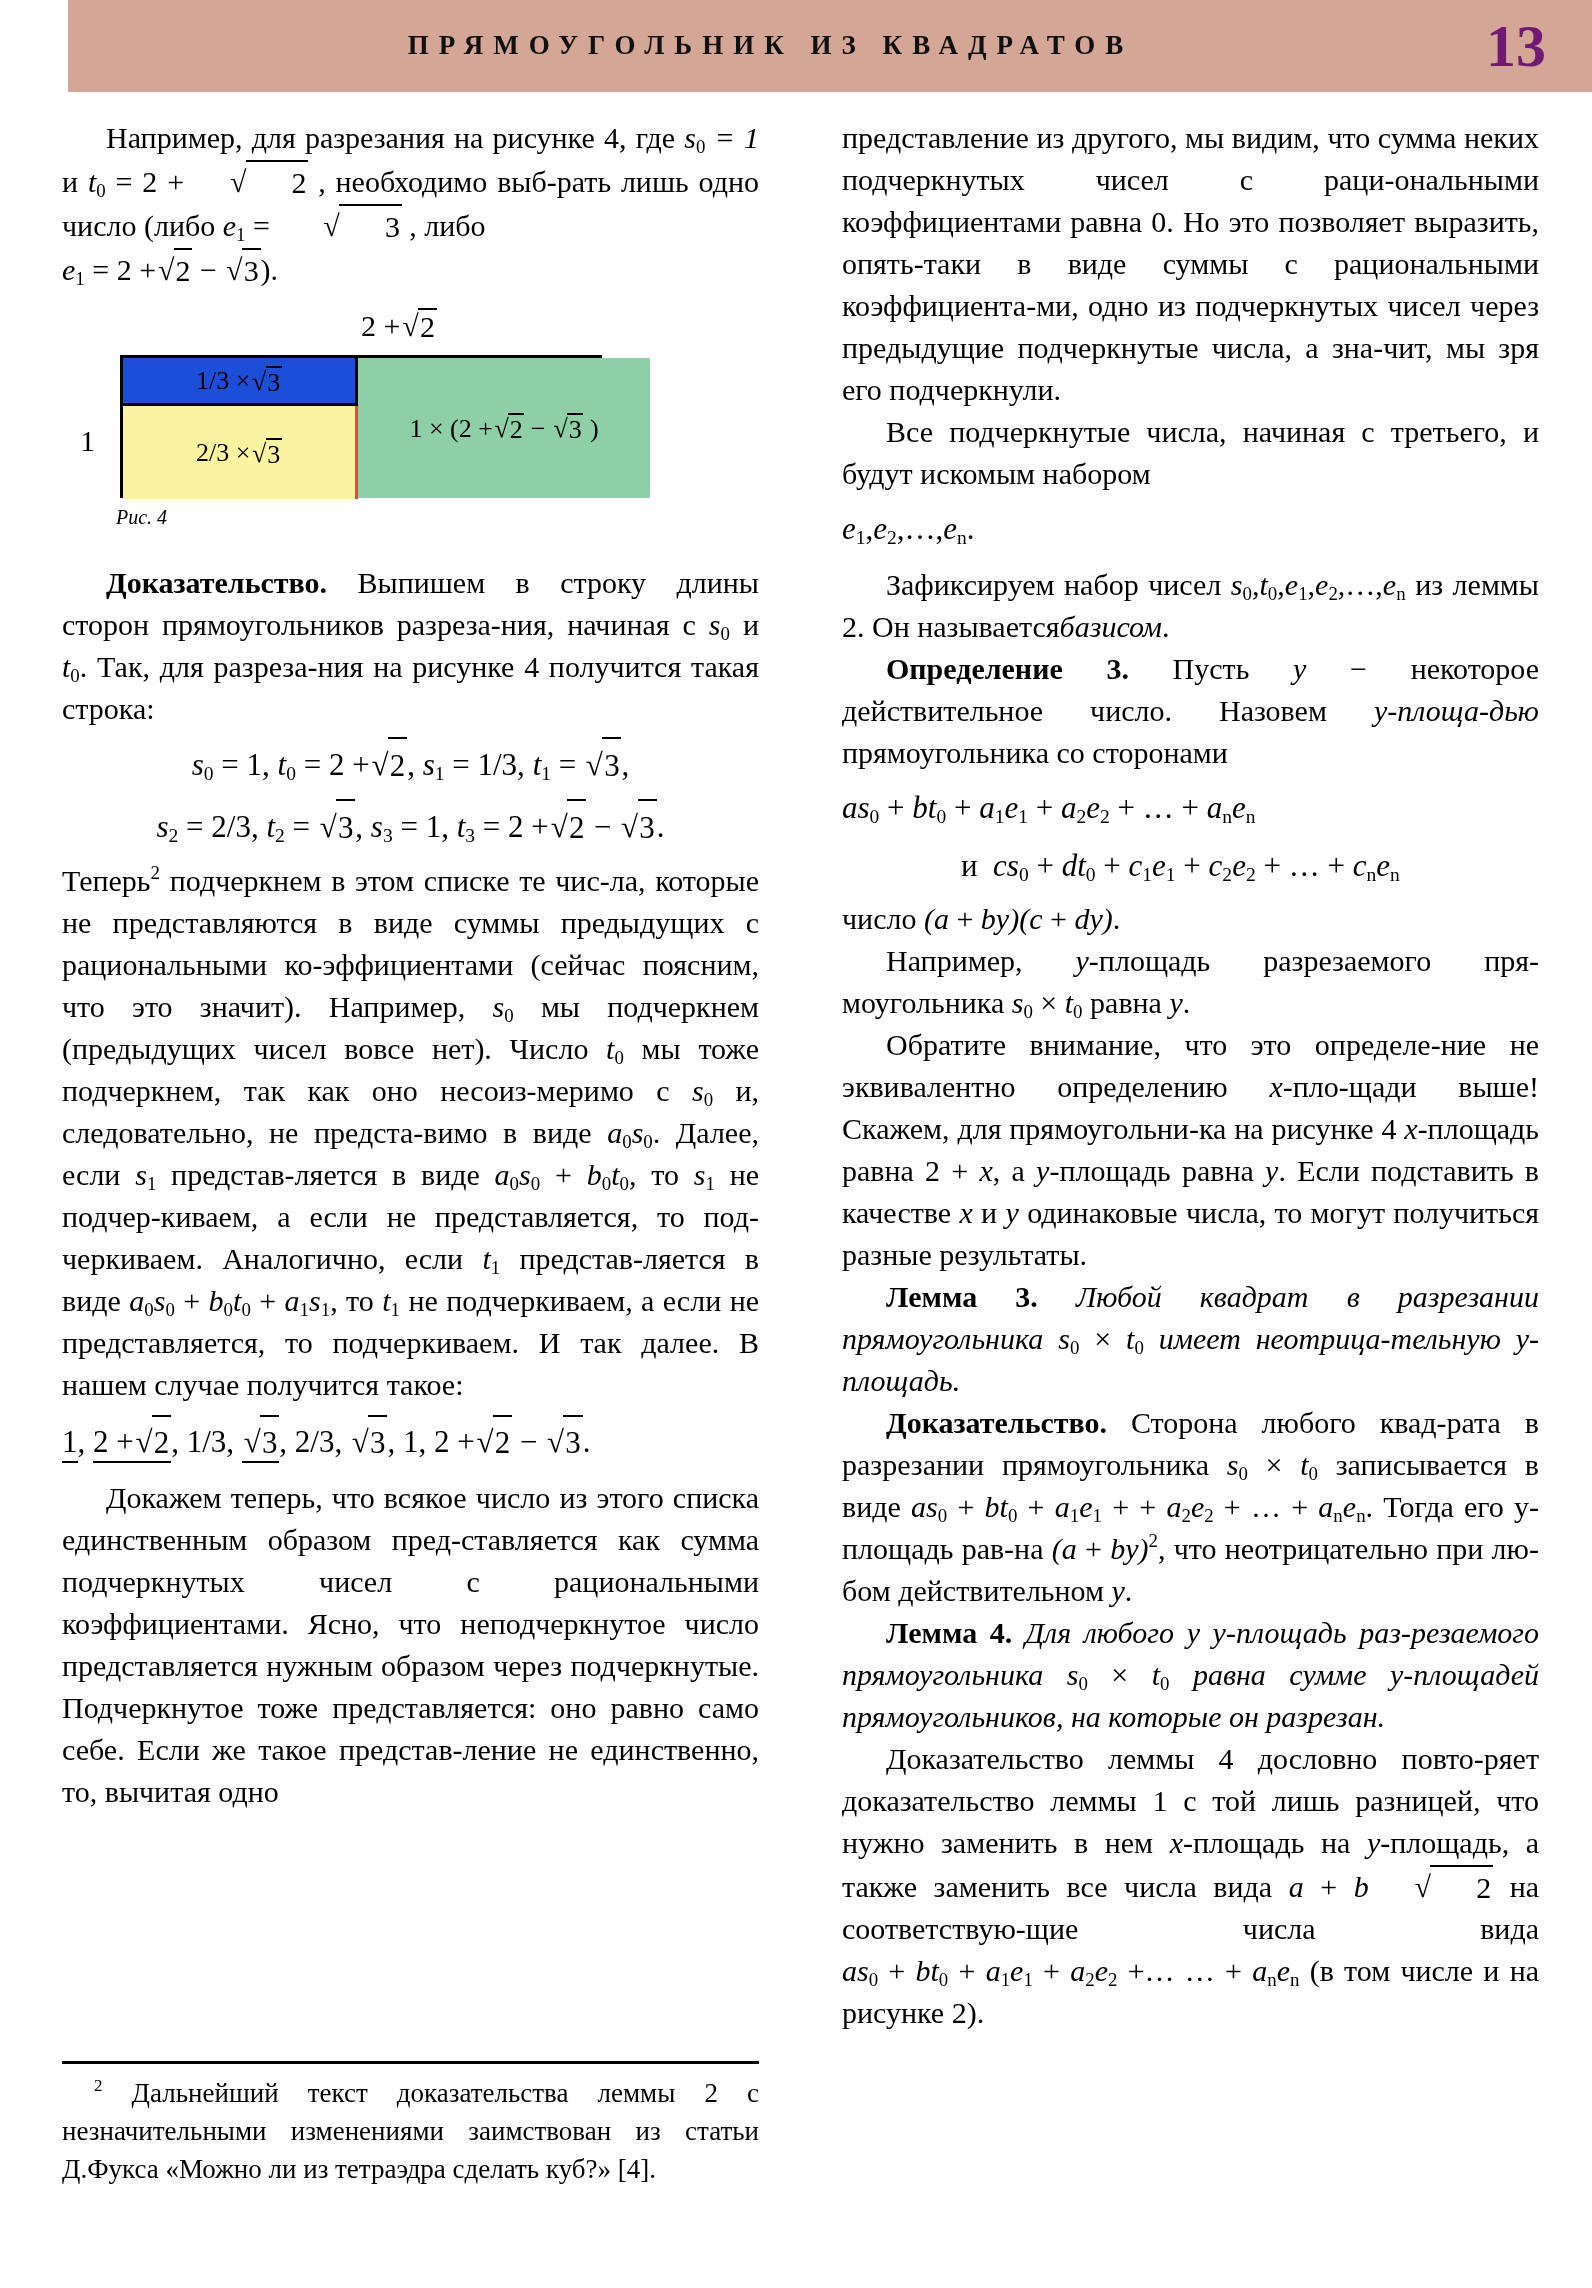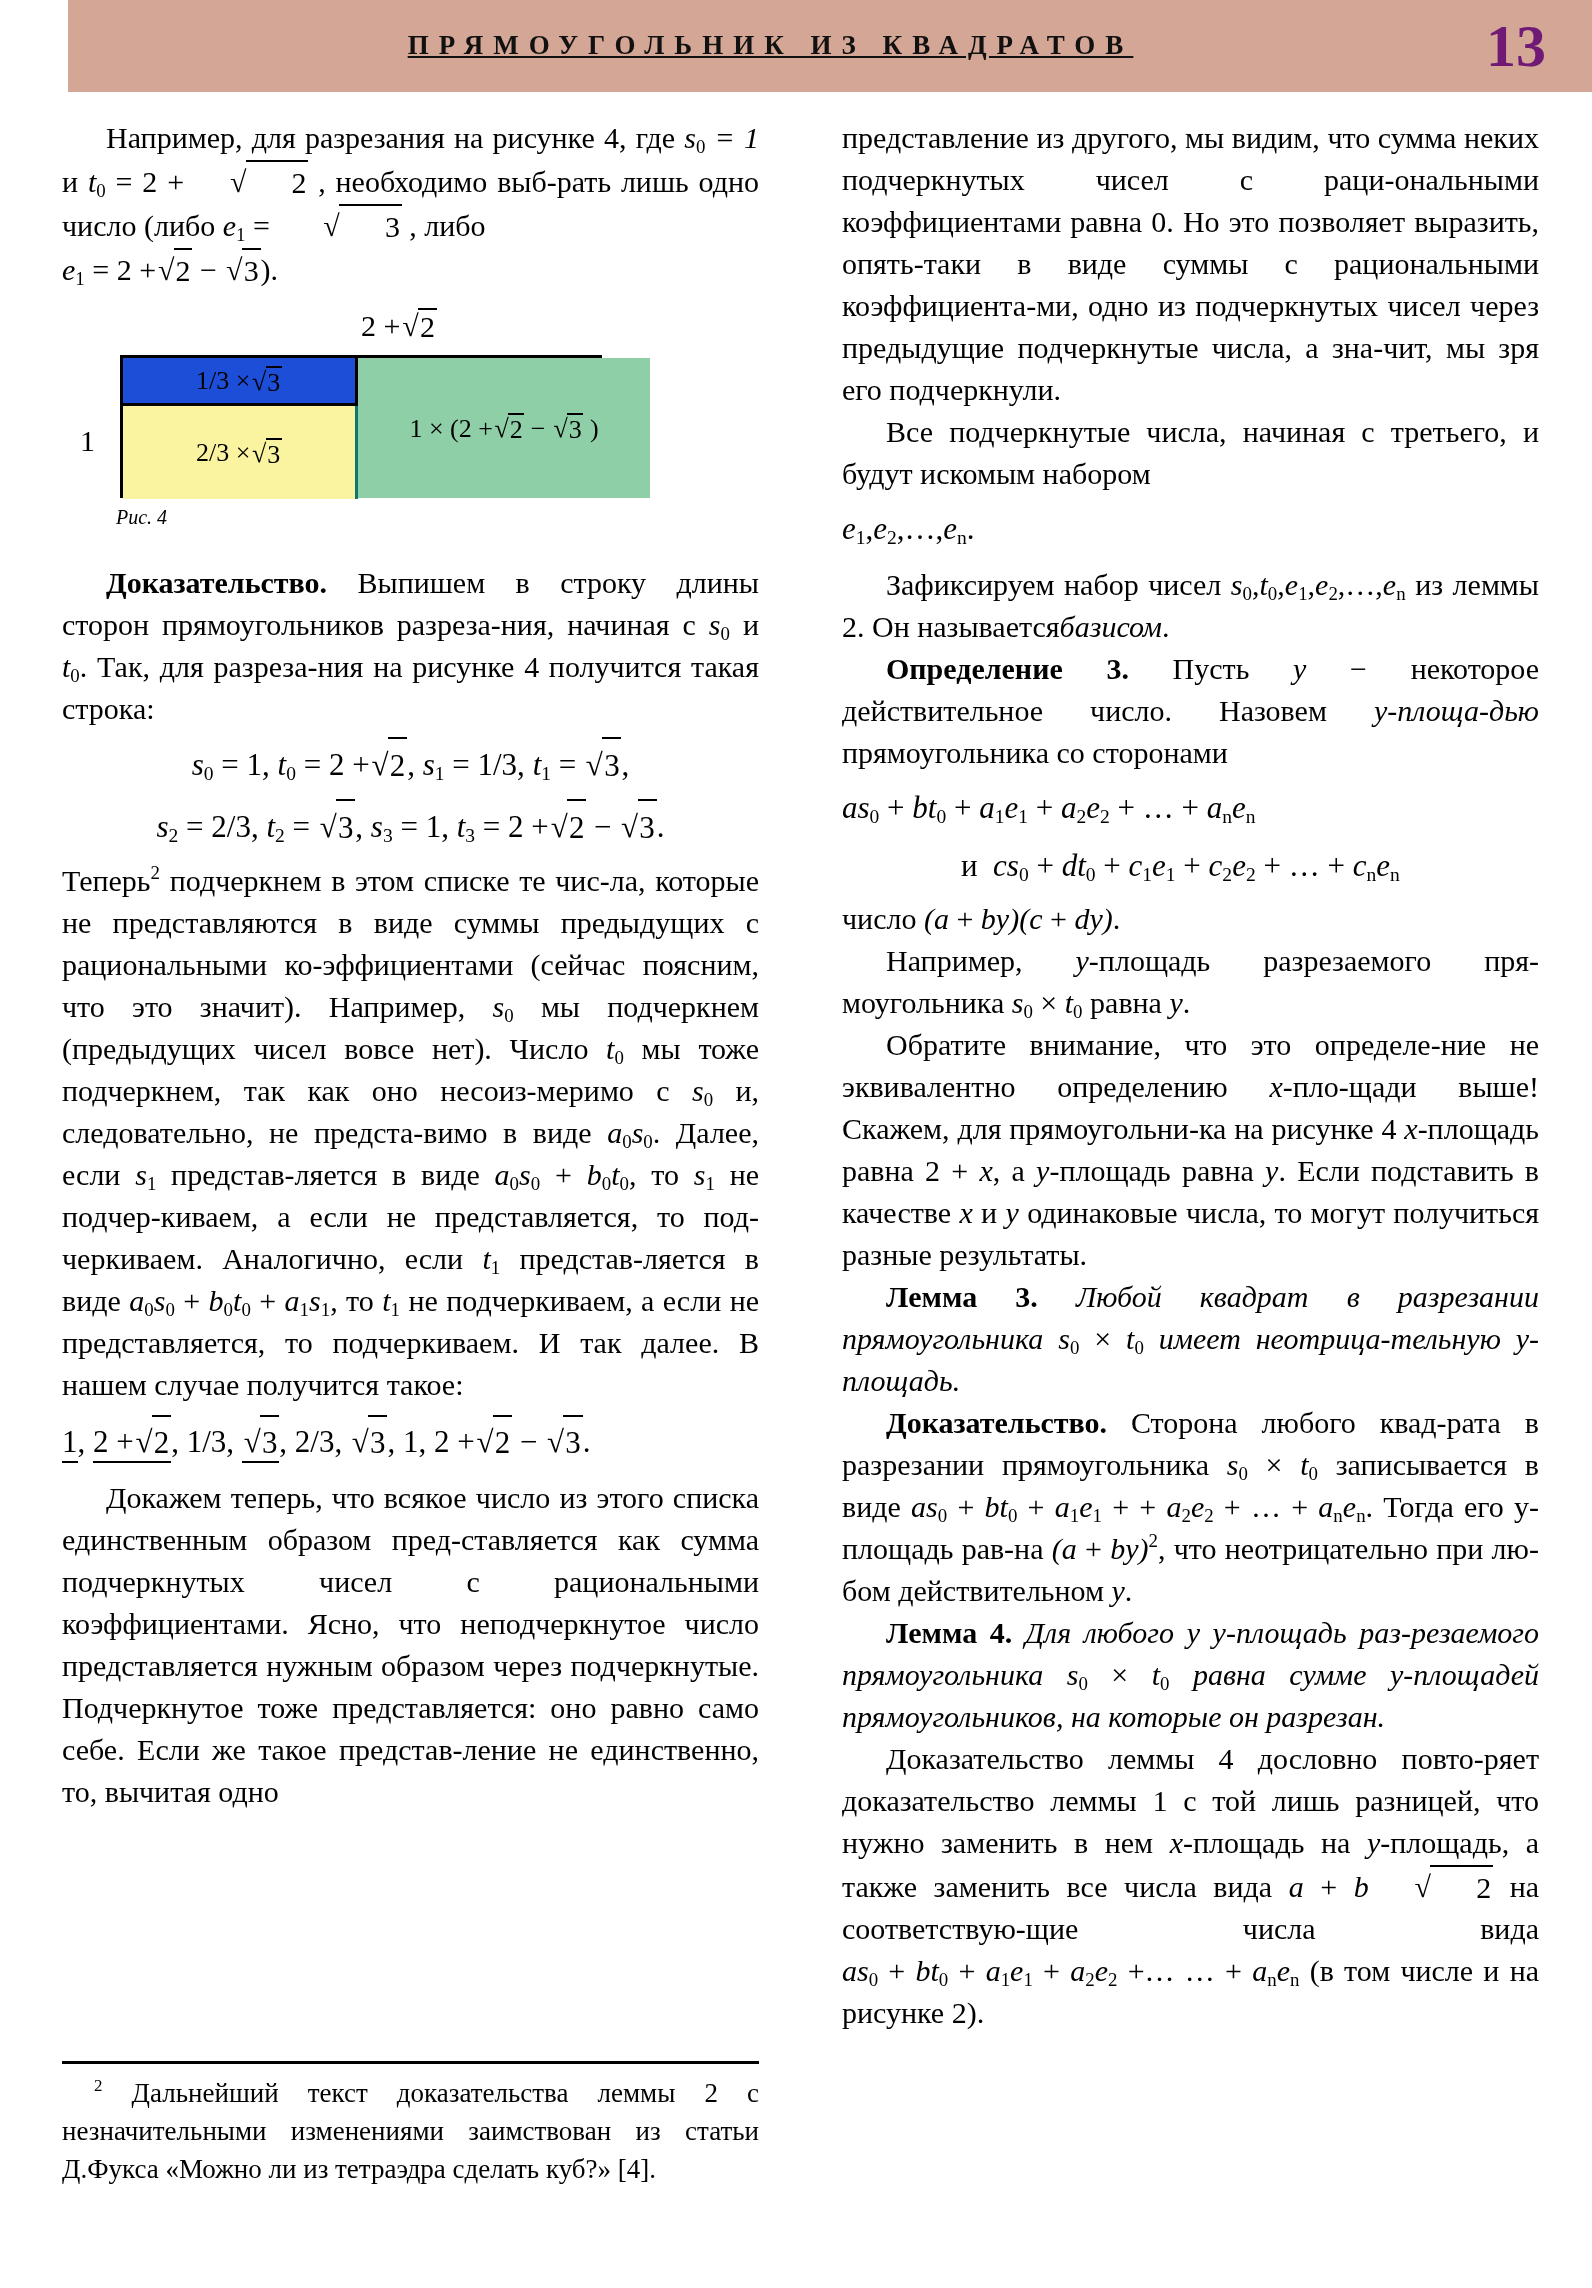--- a/index.html
+++ b/index.html
@@ -36,21 +36,20 @@
     left: 0;
     right: 119px;
     top: 30px;
     text-align: center;
     font-size: 27px;
     font-weight: 700;
     letter-spacing: 10px;
     font-family: "Liberation Serif", "DejaVu Serif", serif;
     color: #111;
     white-space: nowrap;
-    text-decoration: underline;
   }
   .header-page {
     position: absolute;
     right: 46px;
     top: 12px;
     font-size: 60px;
     font-weight: 700;
     color: #701a75;
   }
 
@@ -181,21 +180,21 @@
     border-bottom: 3px solid #000;
     box-sizing: border-box;
     display: flex; align-items: center; justify-content: center;
     font-size: 26px;
   }
   .fig-cellB {
     position: absolute;
     left: 0; top: 48px;
     width: 235px; height: 93px;
     background: #faf3a0;
-    border-right: 3px solid #0f766e;
+    border-right: 3px solid #ef4444;
     box-sizing: border-box;
     display: flex; align-items: center; justify-content: center;
     font-size: 26px;
   }
   .fig-cellC {
     position: absolute;
     left: 235px; top: 0;
     width: 292px; height: 140px;
     background: #8ecfa8;
     box-sizing: border-box;

